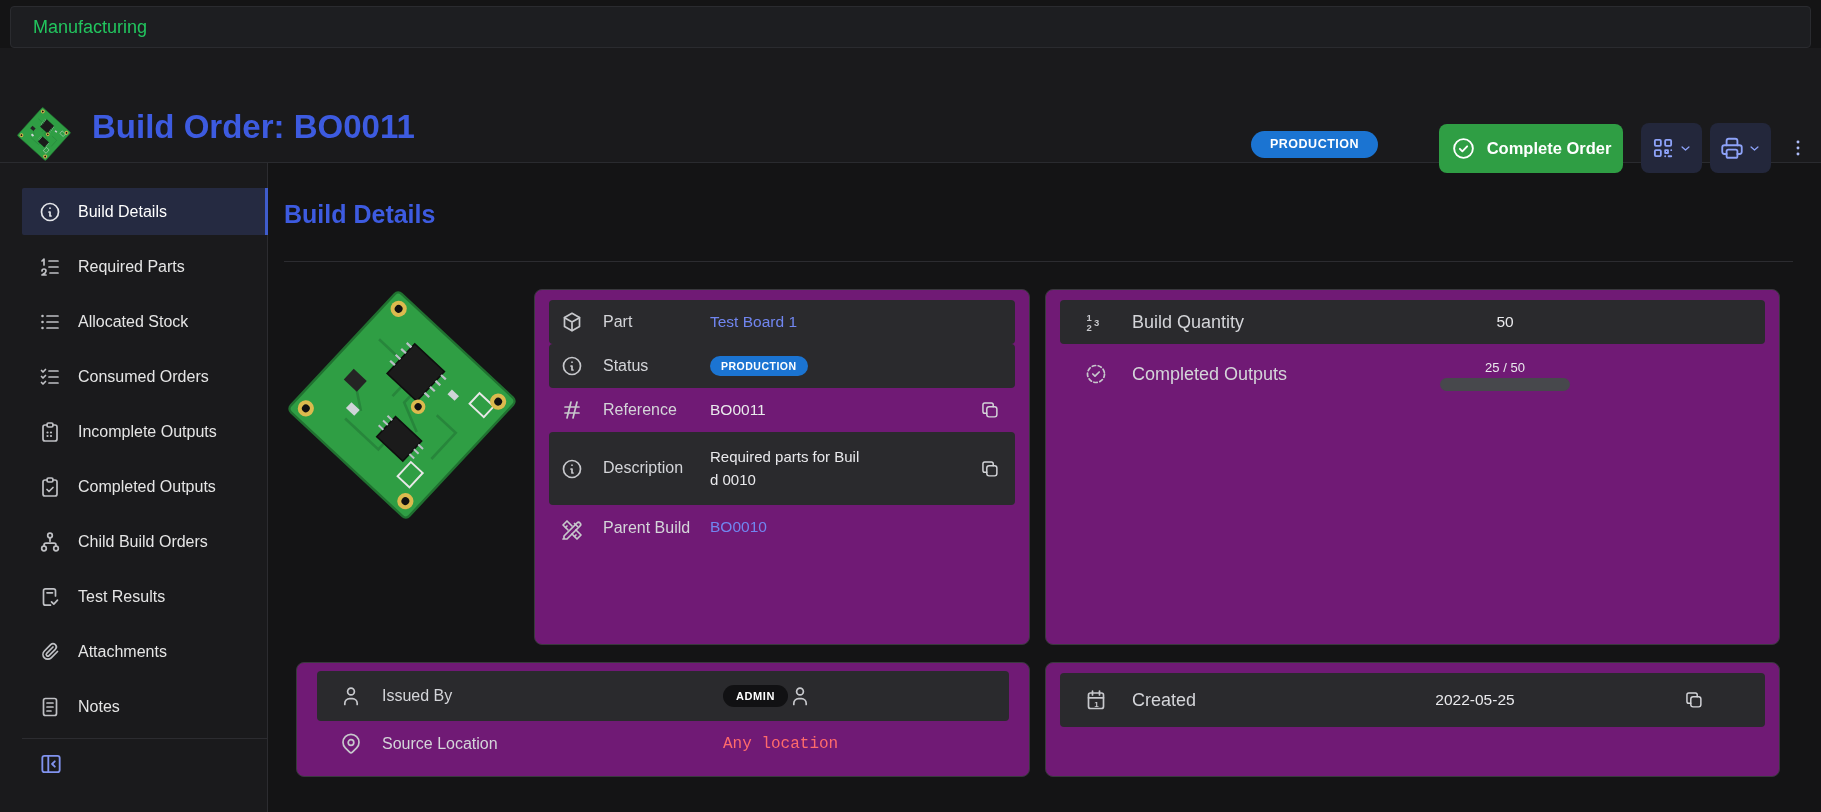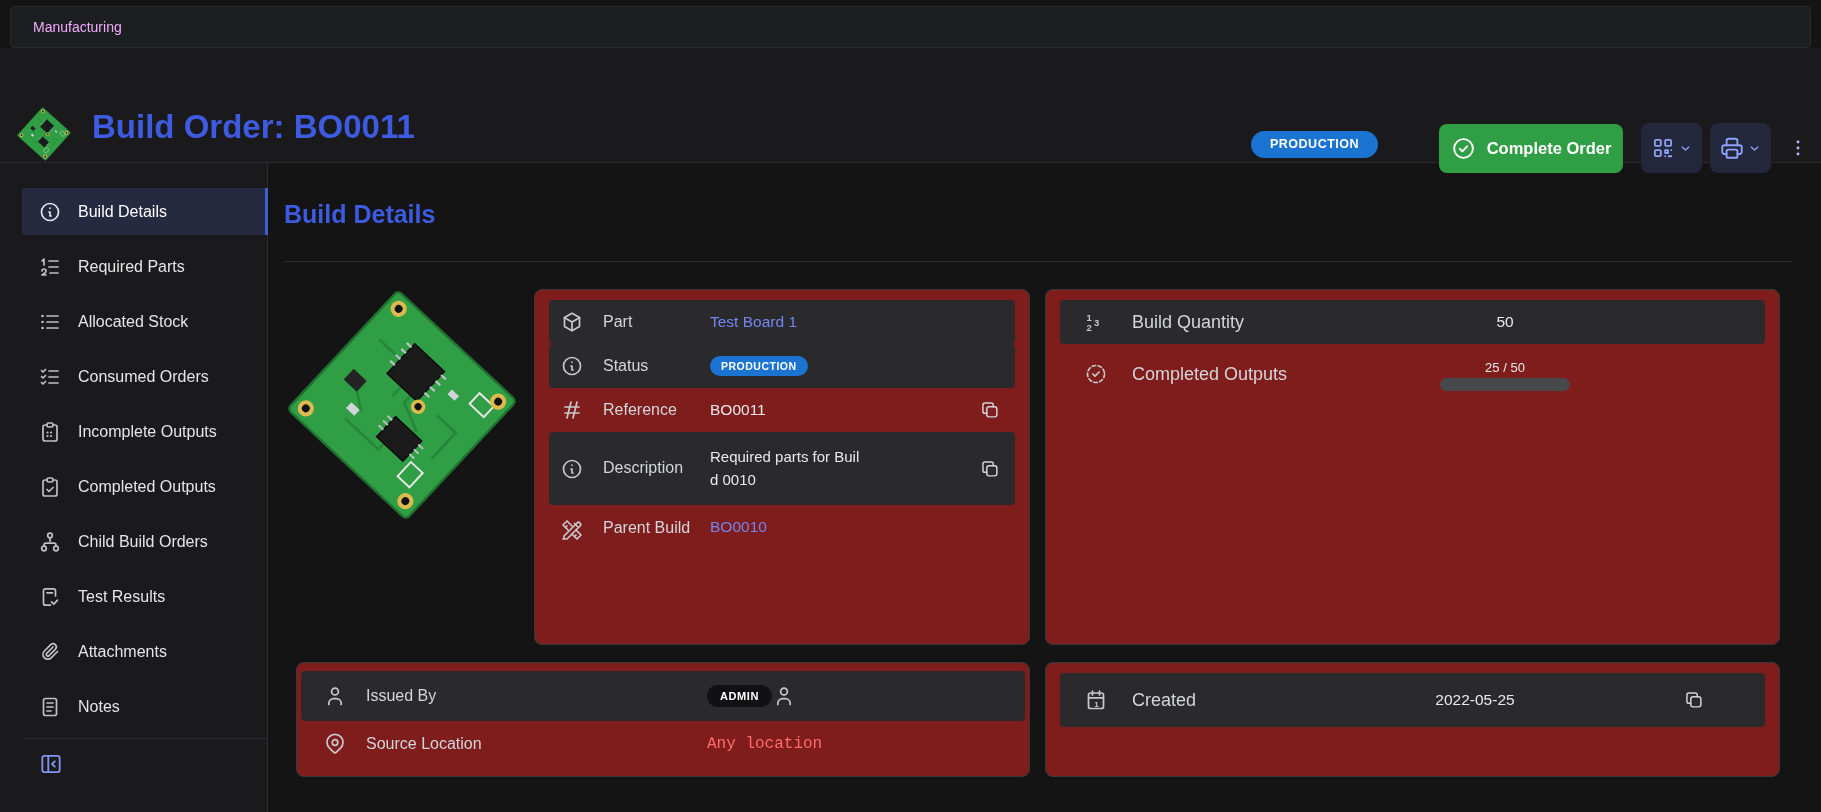--- a/index.html
+++ b/index.html
@@ -5,21 +5,21 @@
   * { margin:0; padding:0; box-sizing:border-box; }
   html,body { background:#141415; }
   body { width:1821px; height:812px; position:relative; overflow:hidden;
          font-family:"Liberation Sans","DejaVu Sans",sans-serif; color:#e9e9ec; }
   .svgi { display:block; }
 
   
   .topbar { position:absolute; left:10px; right:10px; top:6px; height:42px;
             background:#1d1e21; border:1px solid #2a2b2f; border-radius:4px;
             display:flex; align-items:center; padding:0 22px; }
-  .crumb { color:#f0abfc; font-size:14px; text-decoration:none; cursor:pointer; }
+  .crumb { color:#22c55e; font-size:18px; text-decoration:none; cursor:pointer; }
 
   
   .header { position:absolute; left:0; top:48px; width:1821px; height:115px;
             background:#1a1a1c; border-bottom:1px solid #2a2b2f; }
   .thumb { position:absolute; left:16px; top:58px; width:56px; height:56px; }
   .title { position:absolute; left:92px; top:60px; font-size:33px; font-weight:700; color:#3d5be0; }
   .subtitle { position:absolute; left:92px; top:118px; font-size:17px; color:#dededf; }
   .status-pill { position:absolute; left:1251px; top:83px; height:27px; line-height:27px;
                  background:#1b74d2; color:#fff; font-size:12.5px; font-weight:700;
                  letter-spacing:.5px; padding:0 19px; border-radius:14px; }
@@ -49,24 +49,24 @@
   .side-div { height:1px; background:#2c2c30; margin:6px 0 0 22px; width:246px; }
   .collapse-btn { margin:10px 0 0 36px; background:none; border:none; color:#8193ee;
                   cursor:pointer; padding:2px; }
 
   
   .heading { position:absolute; left:284px; top:200px; font-size:25px; font-weight:700; color:#3d5be0; }
   .head-div { position:absolute; left:284px; top:261px; width:1509px; height:1px; background:#2c2c30; }
 
   .pcb-large { position:absolute; left:284px; top:287px; width:236px; height:236px; }
 
-  .panel { position:absolute; background:#7f1d1d; border:1px solid #39393d; border-radius:8px; }
+  .panel { position:absolute; background:#701a75; border:1px solid #39393d; border-radius:8px; }
   .panel.p-detail { left:534px; top:289px; width:496px; height:356px; padding:10px 14px; }
   .panel.p-quant  { left:1045px; top:289px; width:735px; height:356px; padding:10px 14px; }
-  .panel.p-issue  { left:296px; top:662px; width:734px; height:115px; padding:8px 4px; }
+  .panel.p-issue  { left:296px; top:662px; width:734px; height:115px; padding:8px 20px; }
   .panel.p-dates  { left:1045px; top:662px; width:735px; height:115px; padding:10px 14px; }
 
   .d-row { display:flex; align-items:center; min-height:44px; padding:0 14px 0 11px; }
   .d-row.striped { background:#2a2a2d; border-radius:4px; }
   .d-ic { width:24px; height:24px; margin-right:19px; color:#c7c8cc; flex:none; }
   .d-lb { width:107px; flex:none; font-size:16px; color:#d4d5d9; line-height:1.3; }
   .d-val { flex:1; font-size:15.5px; color:#e9e9ec; }
   .d-val.link { color:#7186f0; cursor:pointer; }
   .d-copy { width:22px; height:22px; color:#d4d5d9; flex:none; margin-left:8px; background:none;
             border:none; cursor:pointer; padding:0; }

